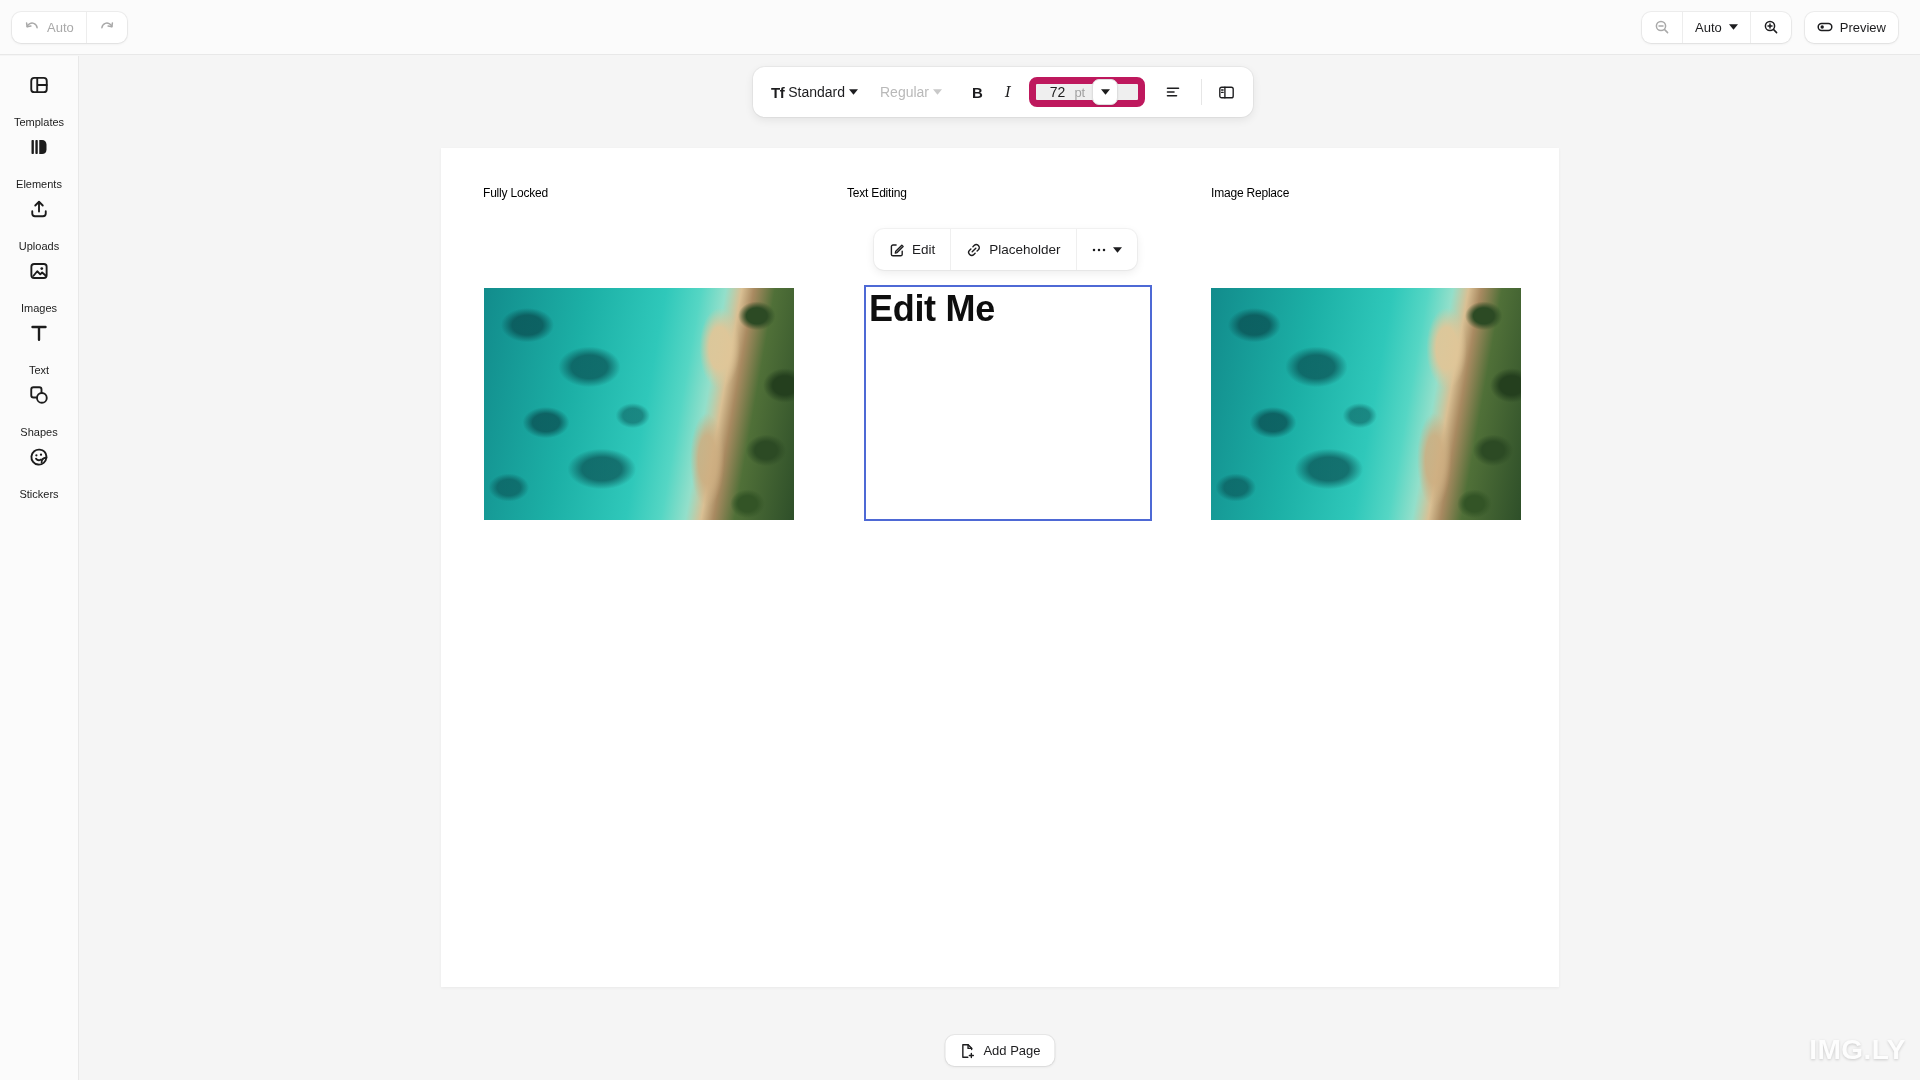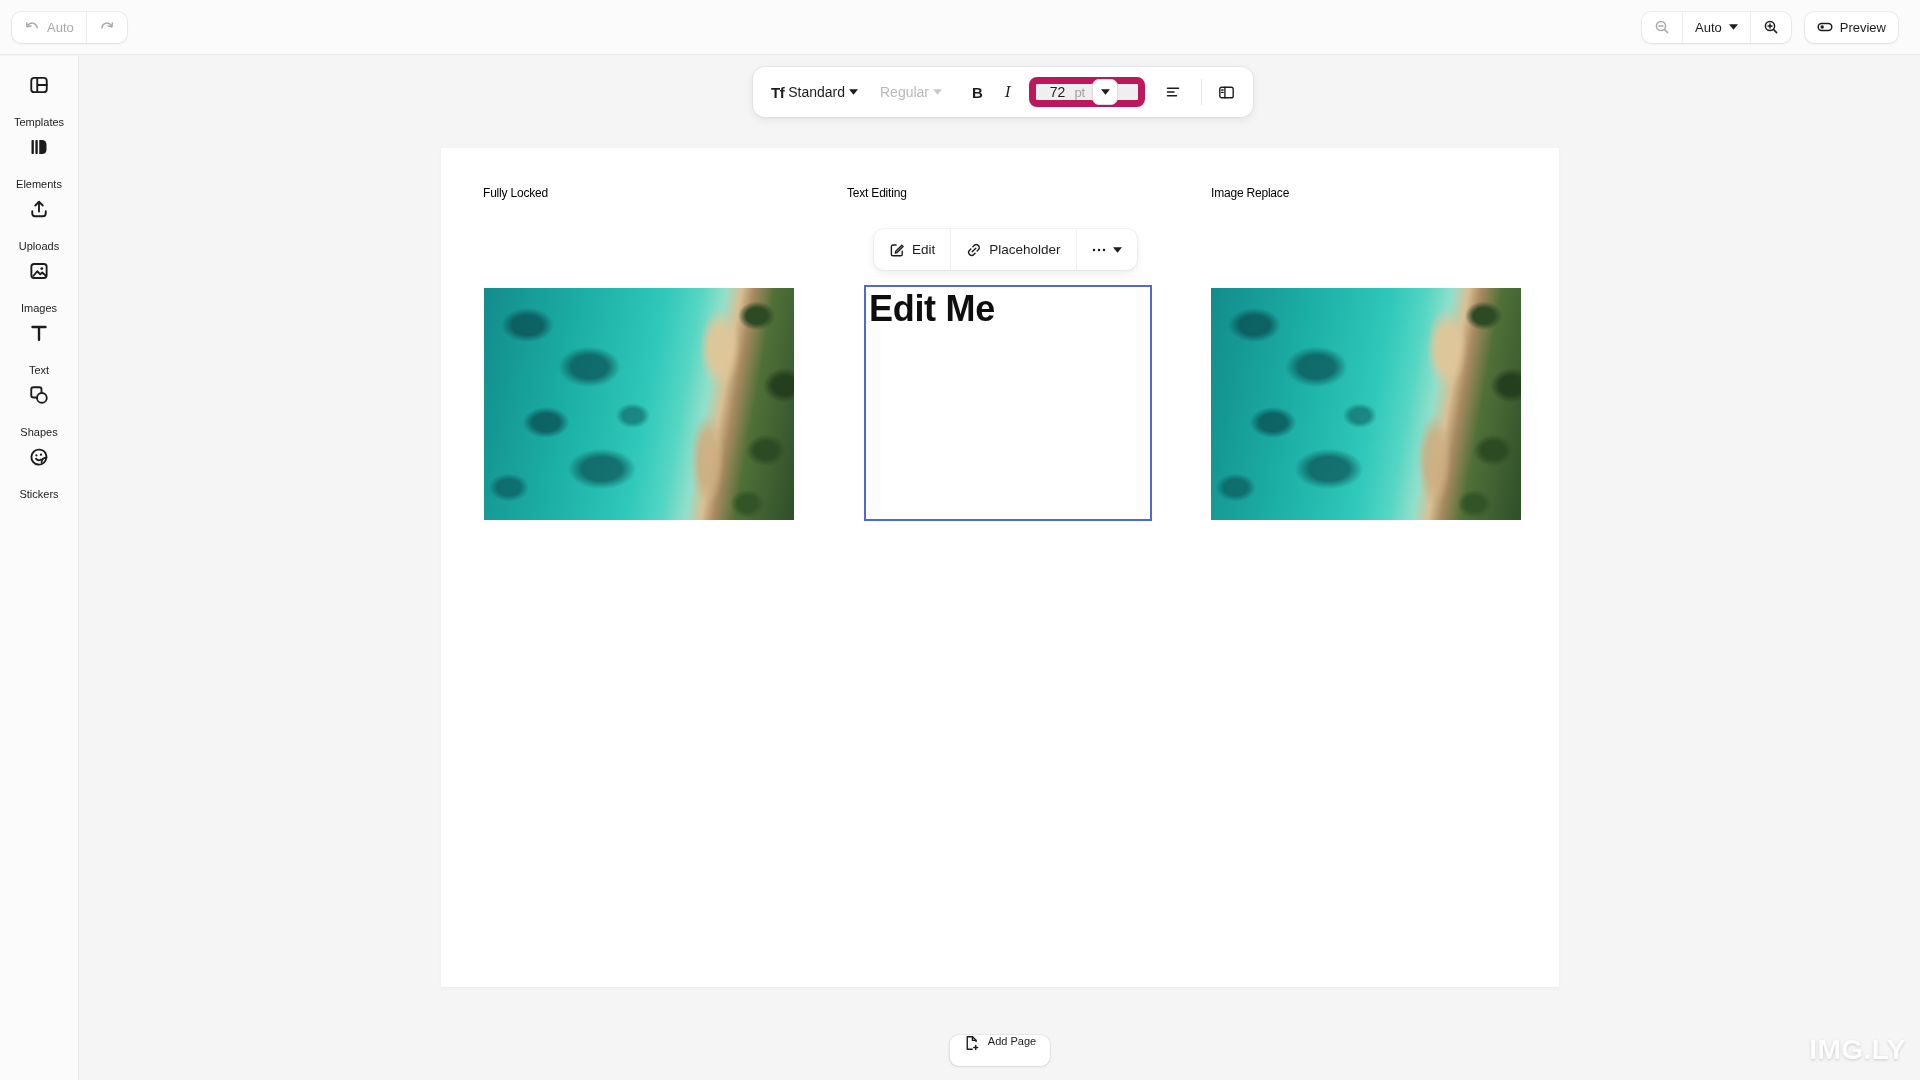--- a/index.html
+++ b/index.html
@@ -118,22 +118,22 @@
   .frame-text {
     font-size:36px; font-weight:700; color:#0e0e0e;
     line-height:1.18; padding:1px 0 0 3px; letter-spacing:-.3px;
   }
 
   
   .add-page {
     position:absolute; left:1000px; top:1035px; transform:translateX(-50%);
     height:31px; background:#fff; border-radius:9px;
     box-shadow:0 0 0 1px rgba(0,0,0,.05), 0 1px 3px rgba(0,0,0,.08);
-    display:flex; gap:8px; padding:0 14px;
-    font-size:11px; font-weight:500; cursor:pointer; z-index:3; white-space:nowrap;
+    display:flex; align-items:center; gap:8px; padding:0 14px;
+    font-size:13px; font-weight:500; cursor:pointer; z-index:3; white-space:nowrap;
   }
   .watermark {
     position:absolute; right:14px; bottom:14px;
     font-size:28px; font-weight:800; letter-spacing:.5px;
     color:#FDFDFD; text-shadow:0 1px 3px rgba(0,0,0,.18); z-index:3;
   }
 </style>
 </head>
 <body>
 

